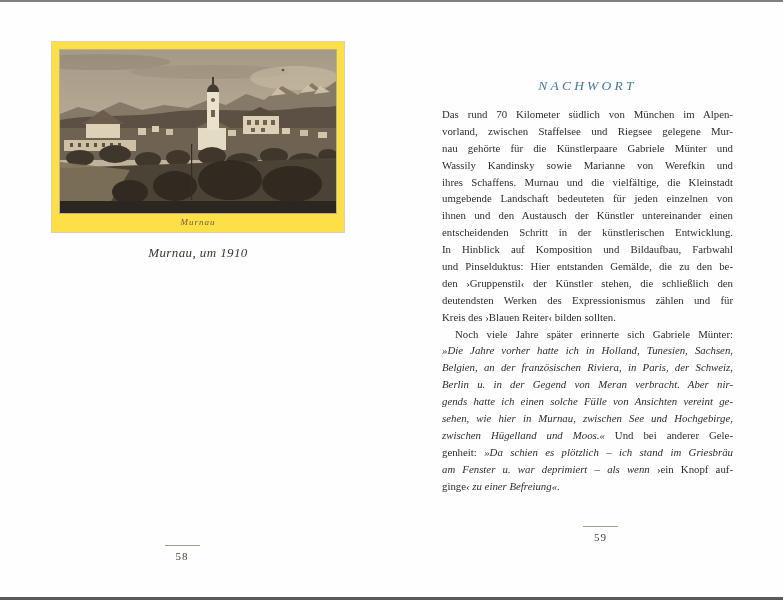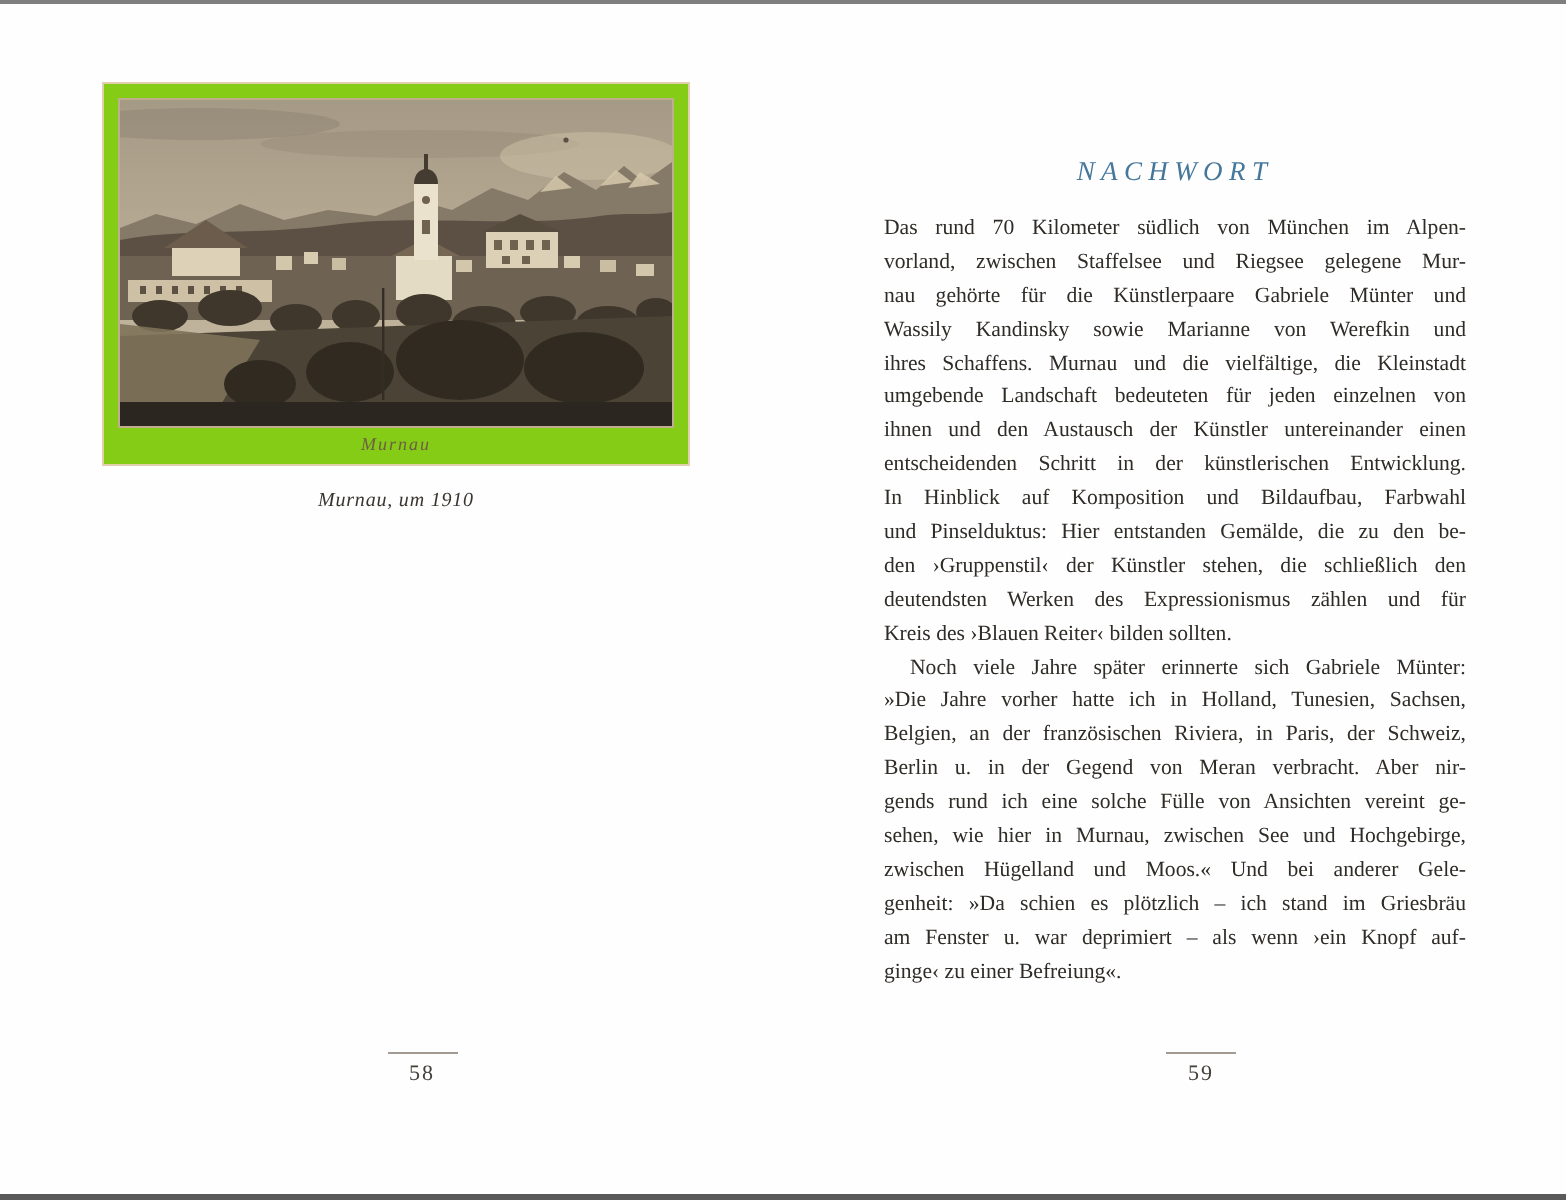--- a/index.html
+++ b/index.html
@@ -3,48 +3,48 @@
 <meta charset="utf-8">
 <style>
   html,body{margin:0;padding:0;background:#ffffff;}
   .book{position:relative;width:783px;height:600px;background:#fefefe;overflow:hidden;
         font-family:"Liberation Serif", serif;}
   .edge-top{position:absolute;left:0;top:0;width:783px;height:2px;background:#7f7f7f;}
   .edge-bottom{position:absolute;left:0;bottom:0;width:783px;height:3px;background:#5a5a5a;}
 
   
   .postcard{position:absolute;left:51px;top:41px;width:294px;height:192px;
-            background:#84cc16;box-sizing:border-box;padding:9px 9px 0 9px;
+            background:#fde047;box-sizing:border-box;padding:9px 9px 0 9px;
             box-shadow:0 0 0 1px #e2cfae inset;}
   .photo{width:276px;height:163px;overflow:hidden;background:#b3a791;
          box-shadow:0 0 0 1px #bfae8e;}
   .photo svg{display:block;}
   .handwriting{height:20px;line-height:19px;text-align:center;
                font-style:italic;font-size:9px;letter-spacing:1px;color:#6e5d46;}
   .caption{position:absolute;left:51px;top:245px;width:294px;text-align:center;
-           font-style:italic;font-size:10px;letter-spacing:.4px;color:#39352f;}
+           font-style:italic;font-size:13px;letter-spacing:.4px;color:#39352f;}
 
   
   .folio{position:absolute;top:526px;text-align:center;}
-  .folio-left{left:64px;width:294px;}
+  .folio-left{left:35px;width:294px;margin-top:19px;}
   .folio-right{left:455px;width:291px;}
   .folio .rule{width:35px;height:1px;background:#a19b93;margin:0 auto;}
   .folio .num{margin-top:4px;font-size:11px;color:#45413c;letter-spacing:1px;}
 
   
   .heading{position:absolute;left:442px;top:78px;width:291px;margin:0;
            text-align:center;font-weight:normal;font-size:13.5px;
            letter-spacing:3.2px;color:#44779b;}
   .bodytext{position:absolute;left:442px;top:106px;width:291px;
             font-size:10.8px;color:#2f2b27;}
   .line{height:16.9px;line-height:16.9px;text-align:justify;text-align-last:justify;
         white-space:normal;overflow:hidden;}
   .line.last{text-align:center;text-align-last:left;}
   .line.indent{text-indent:13px;}
-  .it{}
+  .it{font-style:italic;}
   .ro{font-style:normal;}
 </style>
 </head>
 <body>
 
 <div class="book">
   <div class="edge-top"></div>
   <div class="edge-bottom"></div>
 
   <div>
@@ -164,21 +164,21 @@
         <div class="line"><span class="ro">entscheidenden Schritt in der künstlerischen Entwicklung.</span></div>
         <div class="line"><span class="ro">In Hinblick auf Komposition und Bildaufbau, Farbwahl</span></div>
         <div class="line"><span class="ro">und Pinselduktus: Hier entstanden Gemälde, die zu den be-</span></div>
         <div class="line"><span class="ro">den ›Gruppenstil‹ der Künstler stehen, die schließlich den</span></div>
         <div class="line"><span class="ro">deutendsten Werken des Expressionismus zählen und für</span></div>
         <div class="line last"><span class="ro">Kreis des ›Blauen Reiter‹ bilden sollten.</span></div>
         <div class="line indent"><span class="ro">Noch viele Jahre später erinnerte sich Gabriele Münter:</span></div>
         <div class="line"><span class="it">»Die Jahre vorher hatte ich in Holland, Tunesien, Sachsen,</span></div>
         <div class="line"><span class="it">Belgien, an der französischen Riviera, in Paris, der Schweiz,</span></div>
         <div class="line"><span class="it">Berlin u. in der Gegend von Meran verbracht. Aber nir-</span></div>
-        <div class="line"><span class="it">gends rund ich eine solche Fülle von Ansichten vereint ge-</span></div>
+        <div class="line"><span class="it">gends hatte ich einen solche Fülle von Ansichten vereint ge-</span></div>
         <div class="line"><span class="it">sehen, wie hier in Murnau, zwischen See und Hochgebirge,</span></div>
         <div class="line"><span class="it">zwischen Hügelland und Moos.«</span><span class="ro"> Und bei anderer Gele-</span></div>
         <div class="line"><span class="ro">genheit: </span><span class="it">»Da schien es plötzlich – ich stand im Griesbräu</span></div>
         <div class="line"><span class="it">am Fenster u. war deprimiert – als wenn </span><span class="ro">›ein Knopf auf-</span></div>
         <div class="line last"><span class="ro">ginge‹ </span><span class="it">zu einer Befreiung«</span><span class="ro">.</span></div>
       </div>
 
     <div class="folio folio-right">
       <div class="rule"></div>
       <div class="num">59</div>

